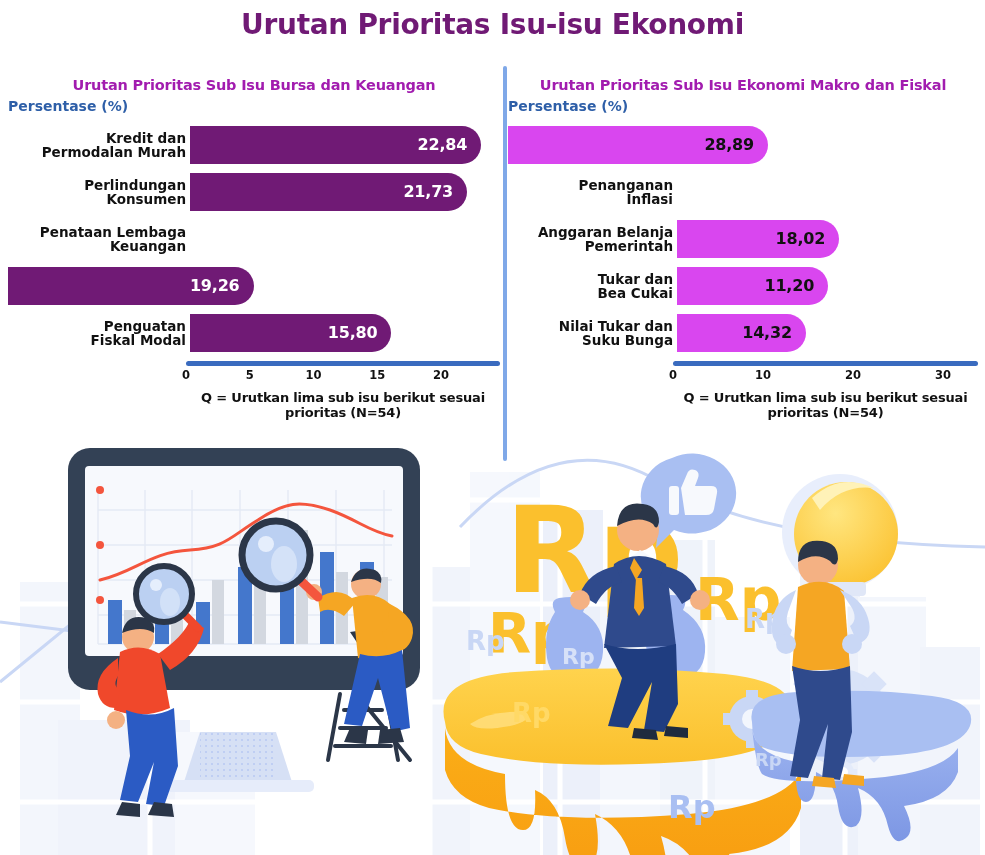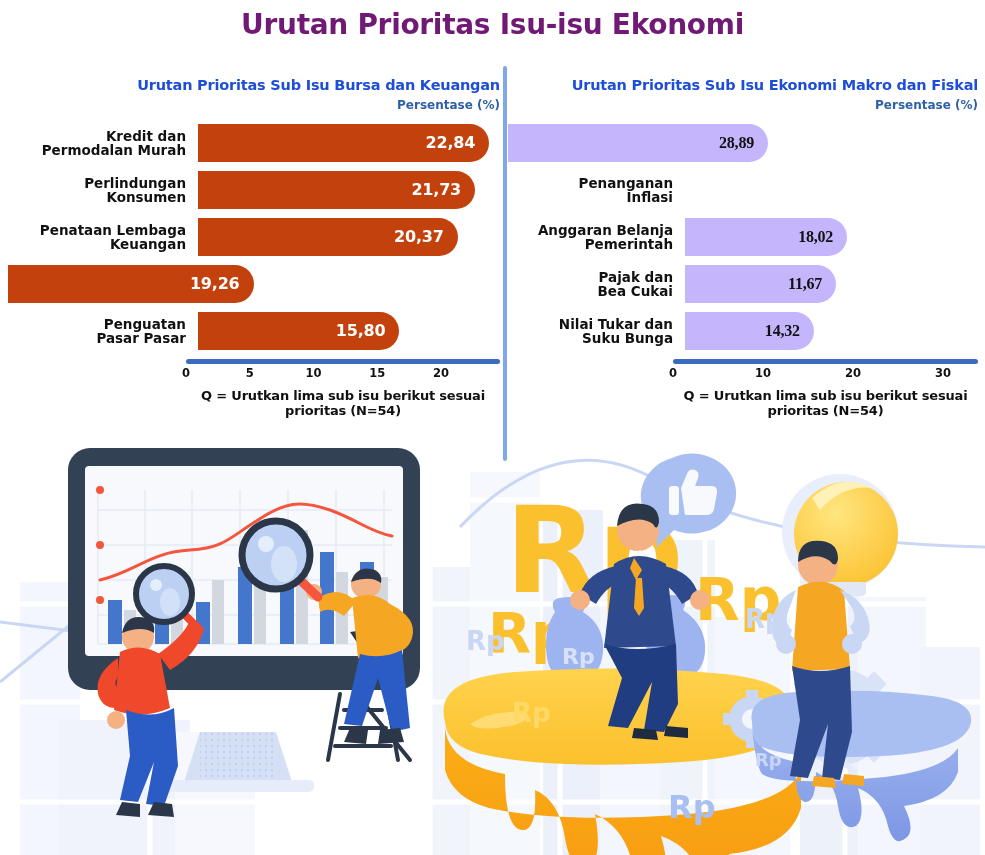--- a/index.html
+++ b/index.html
@@ -41,30 +41,30 @@
 
   
   .chart-panel {
     position: absolute;
     top: 78px;
   }
   #panel-left  { left: 8px;   width: 492px; }
   #panel-right { left: 508px; width: 470px; }
 
   .panel-title {
-    text-align: right;
+    text-align: center;
     font-size: 14.5px;
     font-weight: bold;
-    color: #1d4ed8;
+    color: #a21caf;
     letter-spacing: -0.2px;
     line-height: 1.1;
   }
   .panel-subtitle {
-    text-align: right;
-    font-size: 12px;
+    text-align: left;
+    font-size: 14px;
     font-weight: bold;
     color: #2E5FA8;
     margin-top: 4px;
   }
 
   .bars-area {
     position: relative;
     margin-top: 12px;
   }
 
@@ -73,21 +73,21 @@
     align-items: center;
     height: 38px;
     margin-bottom: 9px;
   }
   .bar-label {
     text-align: right;
     font-size: 13.5px;
     font-weight: bold;
     color: #111111;
     line-height: 1.05;
-    padding-right: 12px;
+    padding-right: 4px;
     white-space: pre-line;
   }
   #panel-left  .bar-label { width: 178px; }
   #panel-right .bar-label { width: 165px; }
 
   .bar-track {
     position: relative;
     flex: 1;
     height: 38px;
   }
@@ -99,23 +99,23 @@
     align-items: center;
     justify-content: flex-end;
     box-sizing: border-box;
     padding-right: 14px;
   }
   .bar-value {
     font-size: 16px;
     font-weight: bold;
     letter-spacing: -0.2px;
   }
-  #panel-left  .bar-fill  { background: #c2410c; }
+  #panel-left  .bar-fill  { background: #701a75; }
   #panel-left  .bar-value { color: #ffffff; }
-  #panel-right .bar-fill  { background: #c4b5fd; font-family: Liberation Serif, serif; }
+  #panel-right .bar-fill  { background: #d946ef; }
   #panel-right .bar-value { color: #111111; }
 
   
   .axis-wrap { position: relative; margin-top: 3px; }
   #panel-left  .axis-wrap { margin-left: 178px; }
   #panel-right .axis-wrap { margin-left: 165px; }
 
   .axis-line {
     height: 5px;
     background: #3A6BBF;
@@ -178,36 +178,31 @@
 Konsumen</div>
       <div class="bar-track">
         <div class="bar-fill" style="width: 277.058px;">
           <span class="bar-value">21,73</span>
         </div>
       </div>
     </div>
     <div class="bar-row">
       <div class="bar-label">Penataan Lembaga
 Keuangan</div>
-      <div class="bar-track">
-        <div class="bar-fill" style="width: 259.717px;">
-          <span class="bar-value">20,37</span>
-        </div>
-      </div>
     </div>
     <div class="bar-row">
       <div class="bar-track">
         <div class="bar-fill" style="width: 245.565px;">
           <span class="bar-value">19,26</span>
         </div>
       </div>
     </div>
     <div class="bar-row">
       <div class="bar-label">Penguatan
-Pasar Pasar</div>
+Fiskal Modal</div>
       <div class="bar-track">
         <div class="bar-fill" style="width: 201.45px;">
           <span class="bar-value">15,80</span>
         </div>
       </div>
     </div>
   </div>
 
   <div class="axis-wrap">
     <div class="axis-line"></div>
@@ -241,25 +236,25 @@
     <div class="bar-row">
       <div class="bar-label">Anggaran Belanja
 Pemerintah</div>
       <div class="bar-track">
         <div class="bar-fill" style="width: 162.18px;">
           <span class="bar-value">18,02</span>
         </div>
       </div>
     </div>
     <div class="bar-row">
-      <div class="bar-label">Pajak dan
+      <div class="bar-label">Tukar dan
 Bea Cukai</div>
       <div class="bar-track">
         <div class="bar-fill" style="width: 151.11px;">
-          <span class="bar-value">11,67</span>
+          <span class="bar-value">11,20</span>
         </div>
       </div>
     </div>
     <div class="bar-row">
       <div class="bar-label">Nilai Tukar dan
 Suku Bunga</div>
       <div class="bar-track">
         <div class="bar-fill" style="width: 128.88px;">
           <span class="bar-value">14,32</span>
         </div>

